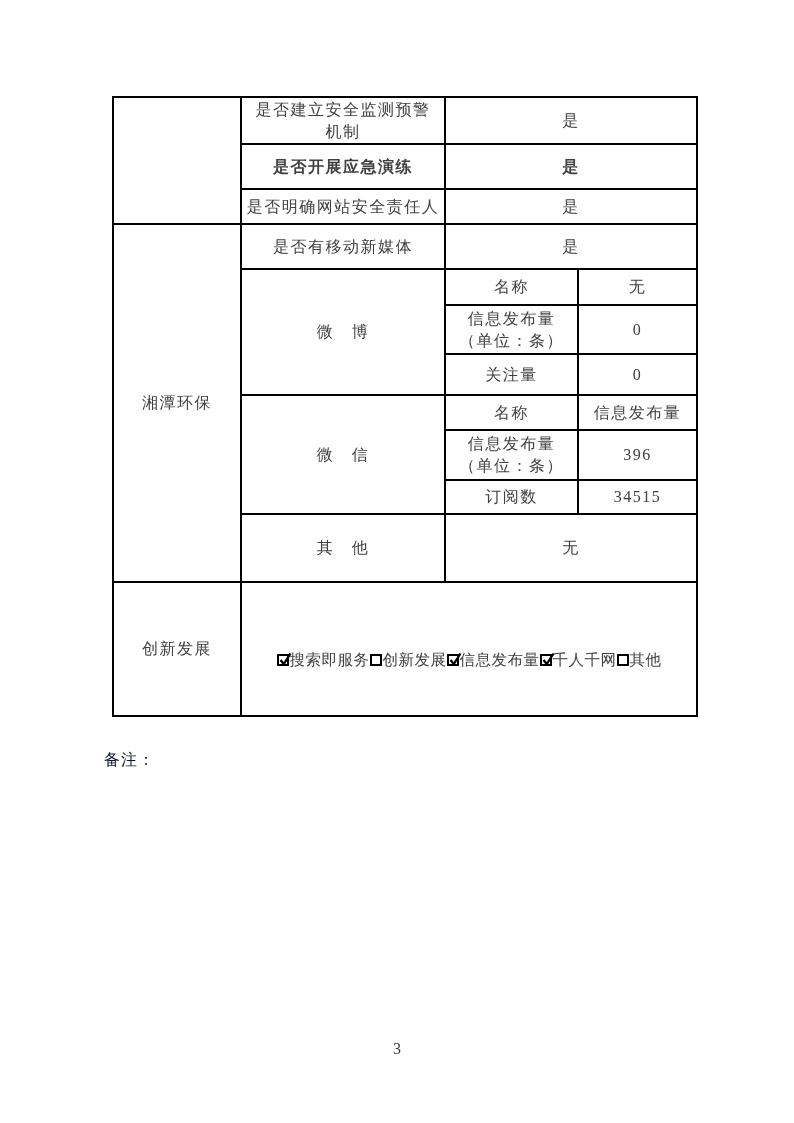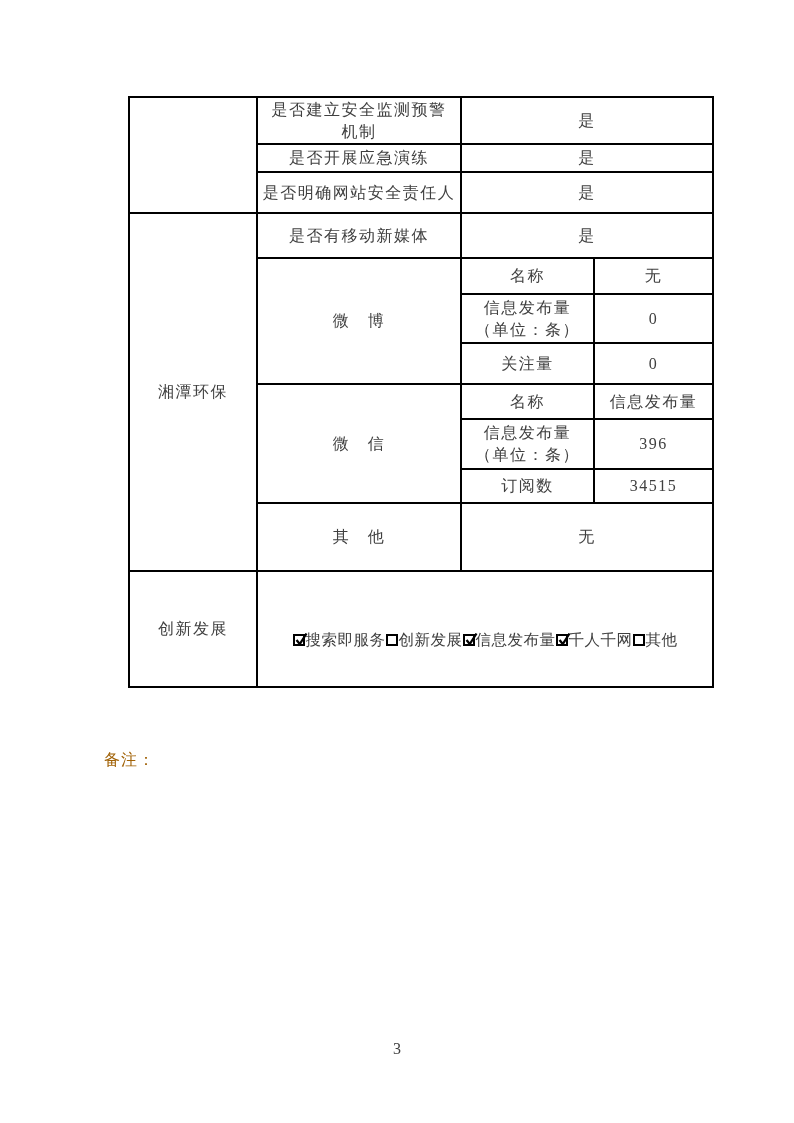--- a/index.html
+++ b/index.html
@@ -6,62 +6,62 @@
   html,body { margin:0; padding:0; background:#ffffff; }
   .doc {
     position:relative;
     width:794px; height:1123px;
     background:#ffffff;
     font-family:"Liberation Serif","DejaVu Serif",serif;
     color:#404040;
     overflow:hidden;
   }
   table.report {
-    position:absolute; left:128px; top:96px;
+    position:absolute; left:112px; top:96px;
     border-collapse:collapse; table-layout:fixed;border-radius:23px;
   }
   table.report td {
     border:2px solid #000;
     text-align:center; vertical-align:middle;
     font-size:16px; letter-spacing:1.5px; line-height:22px;
     padding:0;
     white-space:pre-line;
     overflow:hidden;
   }
   col.c1 { width:128px; }
   col.c2 { width:204px; }
   col.c3 { width:133px; }
   col.c4 { width:119px; }
   tr.r1  { height:47px; }
-  tr.r2  { height:28px; }
-  tr.r3  { height:41px; }
+  tr.r2  { height:45px;font-weight:bold; }
+  tr.r3  { height:35px; }
   tr.r4  { height:45px; }
   tr.r5  { height:36px; }
   tr.r6  { height:49px; }
   tr.r7  { height:41px; }
   tr.r8  { height:35px; }
   tr.r9  { height:50px; }
   tr.r10 { height:34px; }
   tr.r11 { height:68px; }
-  tr.r12 { height:116px; }
+  tr.r12 { height:134px; }
   td.innov-cell { padding-bottom:30px; letter-spacing:0; }
   .cbline {
     display:inline-flex; align-items:center; justify-content:center;
     white-space:nowrap; font-size:15.5px; letter-spacing:0.5px;
   }
   .opt { display:inline-flex; align-items:center; }
   .cb {
     display:inline-block; width:12px; height:12px;
     border:2px solid #000; position:relative;
     margin-right:1px; flex:none; background:#fff;
   }
   .cb svg { position:absolute; left:0px; top:-3px; overflow:visible; display:block; }
   .notes {
     position:absolute; left:104px; top:750px;
-    font-size:16px; letter-spacing:1px; color:#a16207;
+    font-size:16px; letter-spacing:1px; color:#0f172a;
   }
   .pagenum {
     position:absolute; left:0; top:1040px; width:100%;
     text-align:center; font-size:16px; color:#404040;
   }
 </style>
 </head>
 <body>
 
 <div class="doc">

